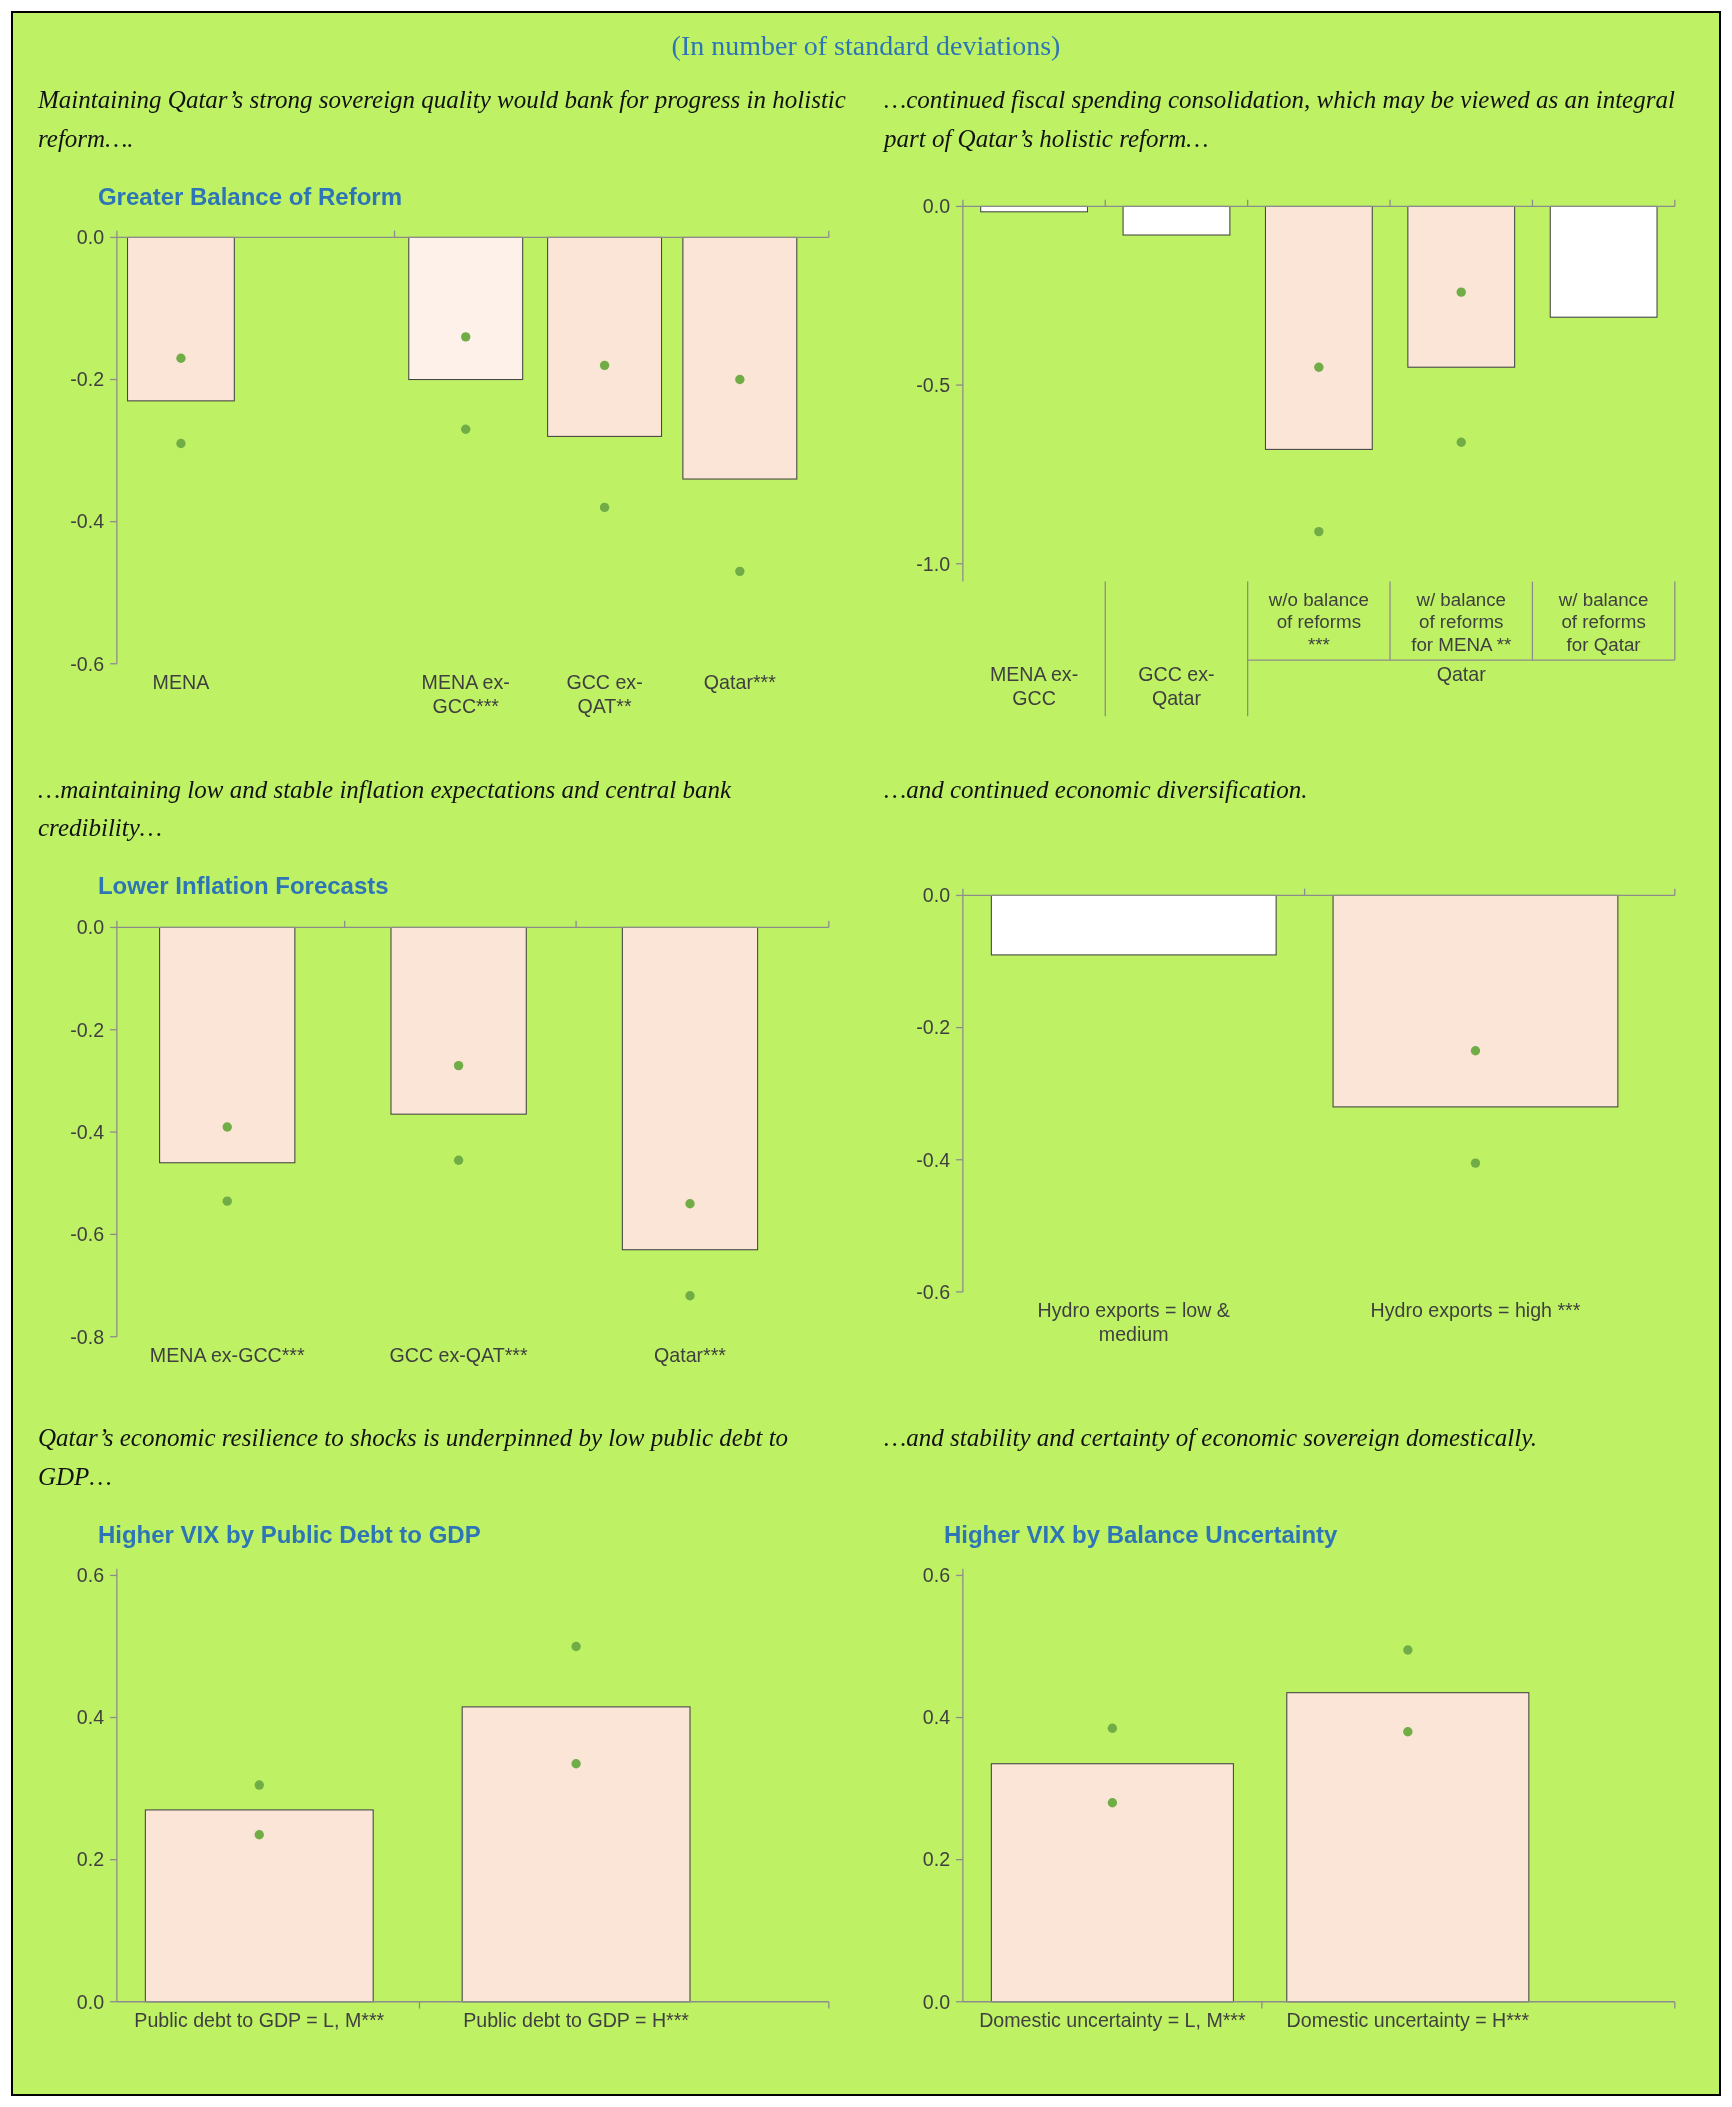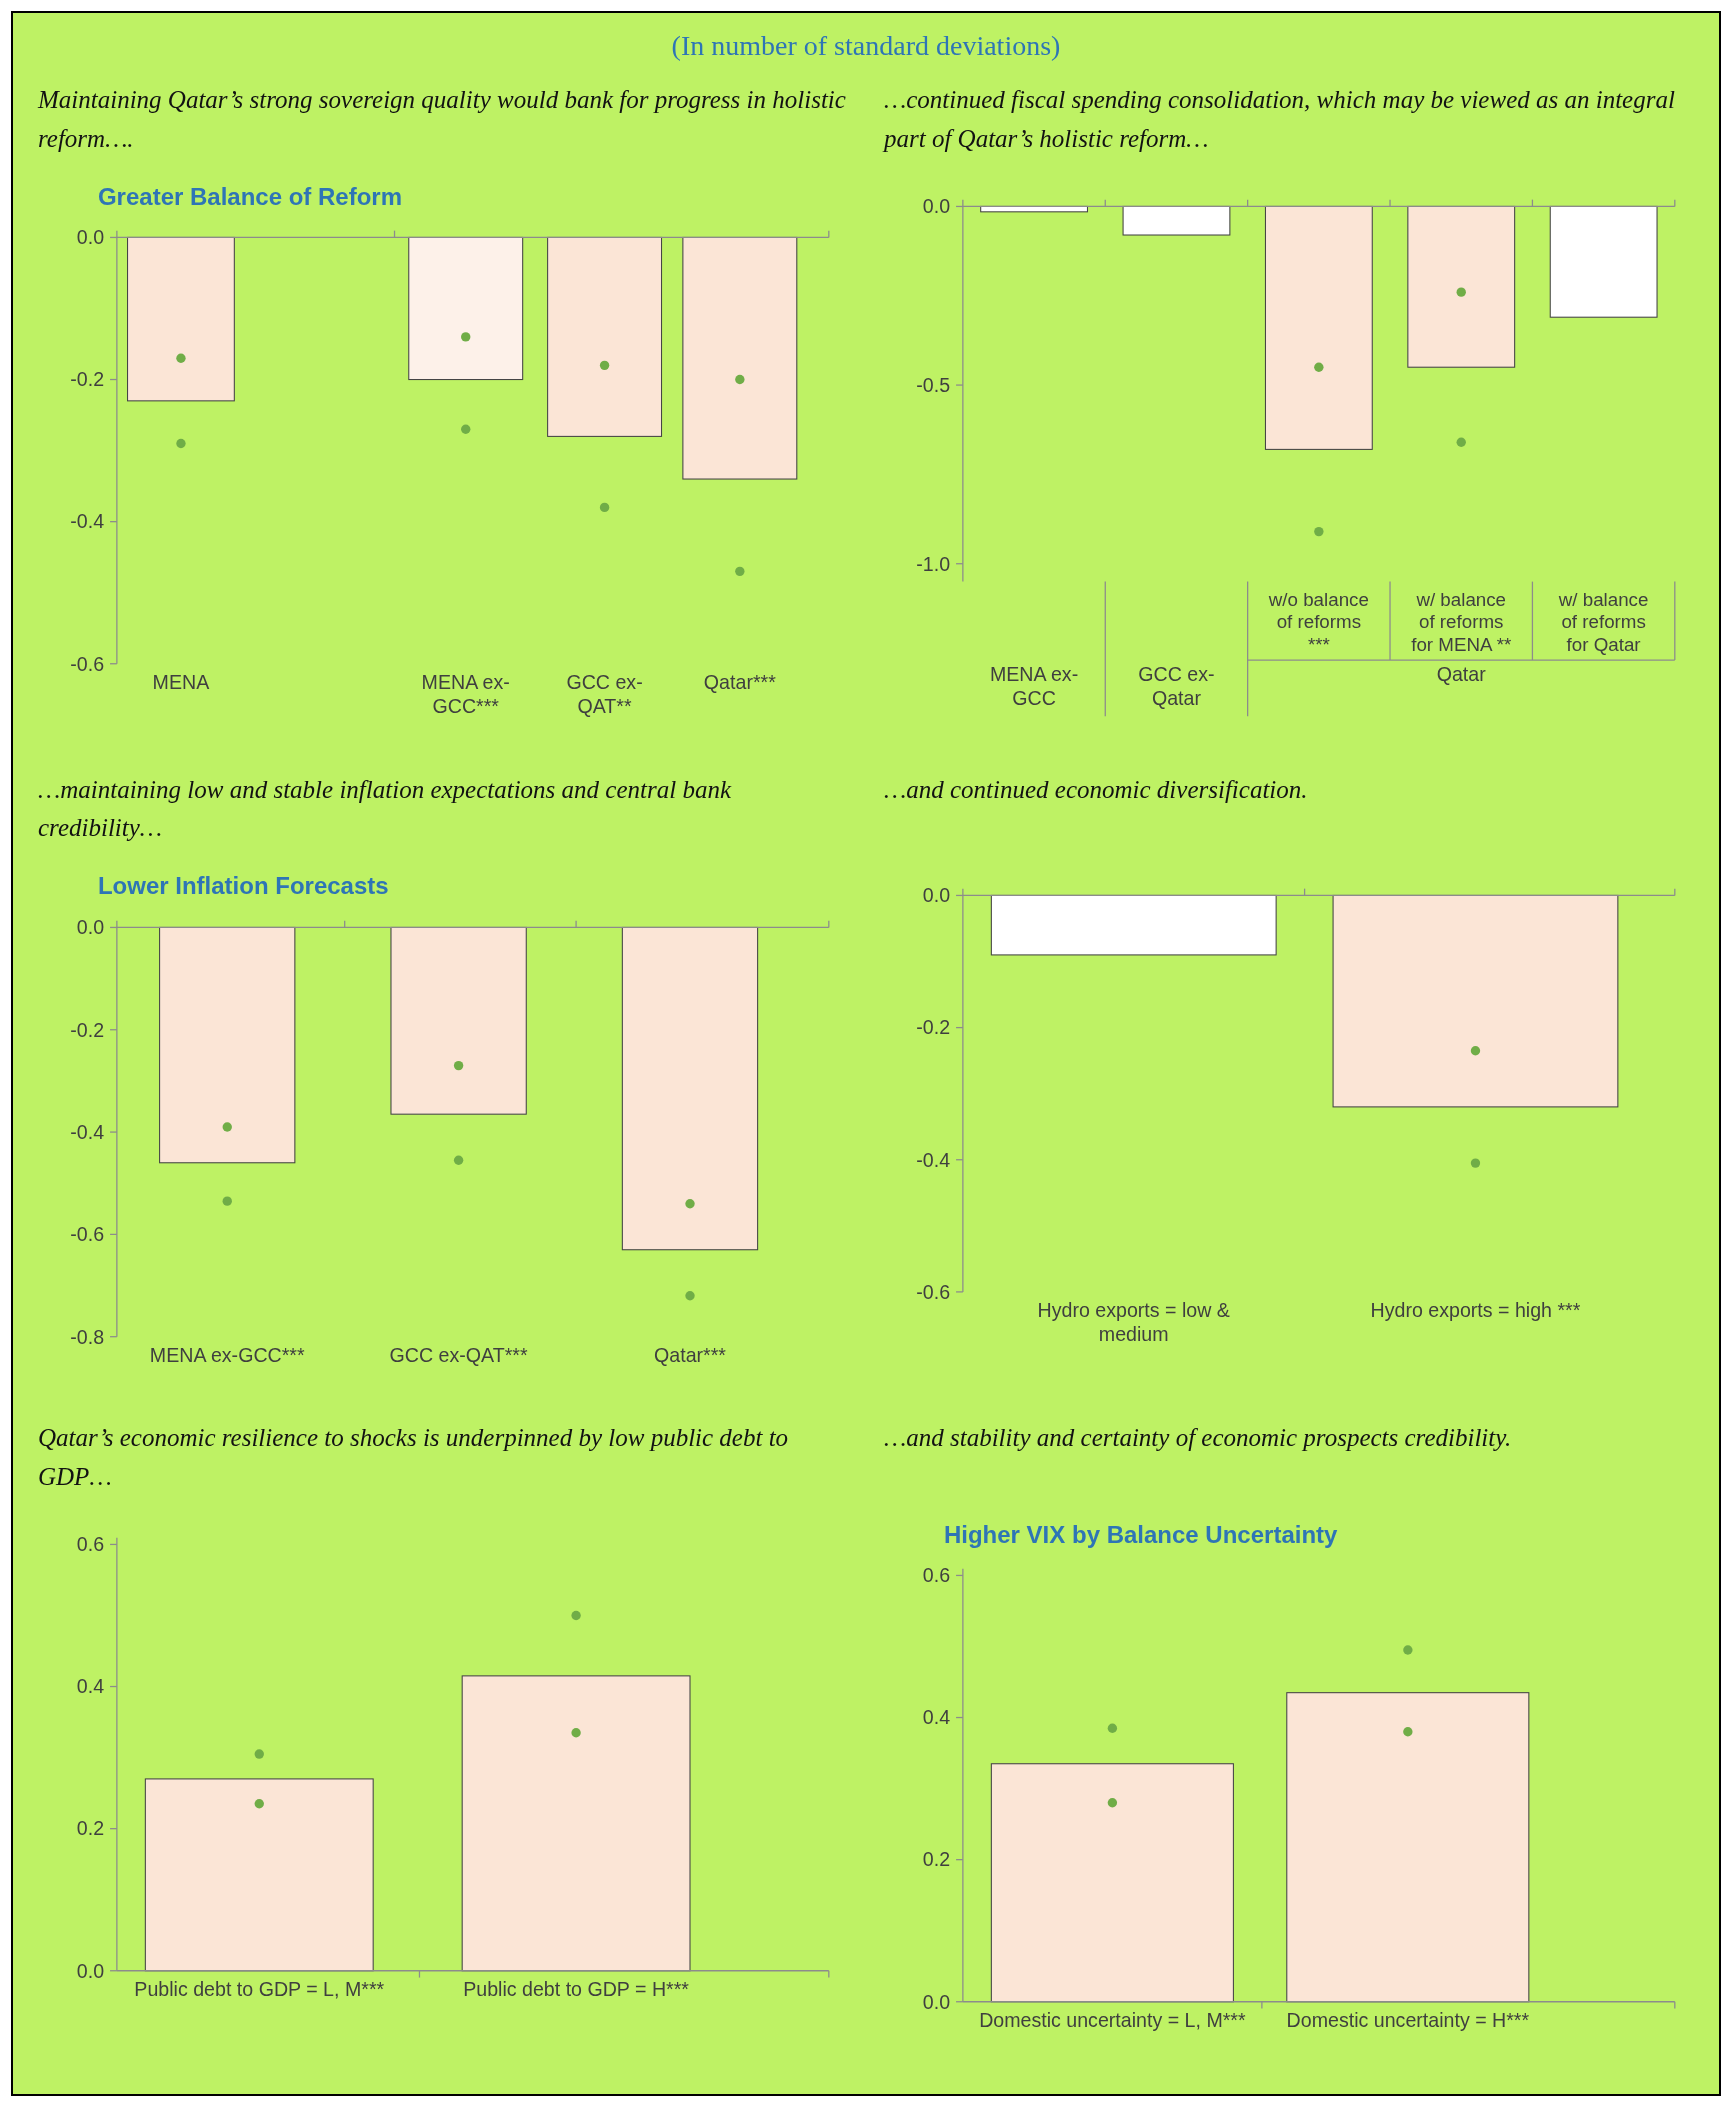--- a/index.html
+++ b/index.html
@@ -173,20 +173,21 @@
             <text x="585.8" y="1045" font-size="46" text-anchor="middle" fill="#3F3F3F">Hydro exports = low &amp;</text>
             <text x="585.8" y="1101" font-size="46" text-anchor="middle" fill="#3F3F3F">medium</text>
             <text x="1387.4" y="1045" font-size="46" text-anchor="middle" fill="#3F3F3F">Hydro exports = high ***</text>
           </svg>
       </div>
     </section>
 
     <section class="cell">
       <p class="caption">Qatar’s economic resilience to shocks is underpinned by low public debt to GDP…</p>
       <div class="chart">
+        <h3 class="chart-title">Higher VIX by Public Debt to GDP</h3>
         <svg class="chart-svg" xmlns="http://www.w3.org/2000/svg" viewBox="0 0 1900 1185">
             <rect x="251.8" y="605.0" width="534.4" height="450.0" fill="#FBE5D6" stroke="#454545" stroke-width="2.5"></rect>
             <rect x="995.0" y="363.3" width="534.4" height="691.7" fill="#FBE5D6" stroke="#454545" stroke-width="2.5"></rect>
             <line x1="185" y1="39" x2="185" y2="1055" stroke="#8C8C8C" stroke-width="3"></line>
             <line x1="185" y1="1055" x2="1855" y2="1055" stroke="#8C8C8C" stroke-width="3"></line>
             <line x1="894.8" y1="1055" x2="894.8" y2="1071" stroke="#8C8C8C" stroke-width="3"></line>
             <line x1="1855.0" y1="1055" x2="1855.0" y2="1071" stroke="#8C8C8C" stroke-width="3"></line>
             <line x1="169" y1="55.0" x2="185" y2="55.0" stroke="#8C8C8C" stroke-width="3"></line>
             <text x="155" y="71.0" font-size="46" text-anchor="end" fill="#3F3F3F">0.6</text>
             <line x1="169" y1="388.3" x2="185" y2="388.3" stroke="#8C8C8C" stroke-width="3"></line>
@@ -199,21 +200,21 @@
             <circle cx="519.0" cy="663.3" r="11" fill="#70AD47"></circle>
             <circle cx="1262.2" cy="221.7" r="11" fill="#70AD47"></circle>
             <circle cx="1262.2" cy="496.7" r="11" fill="#70AD47"></circle>
             <text x="519.0" y="1115" font-size="46" text-anchor="middle" fill="#3F3F3F">Public debt to GDP = L, M***</text>
             <text x="1262.2" y="1115" font-size="46" text-anchor="middle" fill="#3F3F3F">Public debt to GDP = H***</text>
           </svg>
       </div>
     </section>
 
     <section class="cell">
-      <p class="caption">…and stability and certainty of economic prospects credibility.</p>
+      <p class="caption">…and stability and certainty of economic sovereign domestically.</p>
       <div class="chart">
         <h3 class="chart-title">Higher VIX by Balance Uncertainty</h3>
         <svg class="chart-svg" xmlns="http://www.w3.org/2000/svg" viewBox="0 0 1900 1185">
             <rect x="251.8" y="496.7" width="567.8" height="558.3" fill="#FBE5D6" stroke="#454545" stroke-width="2.5"></rect>
             <rect x="944.8" y="330.0" width="567.8" height="725.0" fill="#FBE5D6" stroke="#454545" stroke-width="2.5"></rect>
             <line x1="185" y1="39" x2="185" y2="1055" stroke="#8C8C8C" stroke-width="3"></line>
             <line x1="185" y1="1055" x2="1855" y2="1055" stroke="#8C8C8C" stroke-width="3"></line>
             <line x1="886.4" y1="1055" x2="886.4" y2="1071" stroke="#8C8C8C" stroke-width="3"></line>
             <line x1="1855.0" y1="1055" x2="1855.0" y2="1071" stroke="#8C8C8C" stroke-width="3"></line>
             <line x1="169" y1="55.0" x2="185" y2="55.0" stroke="#8C8C8C" stroke-width="3"></line>

